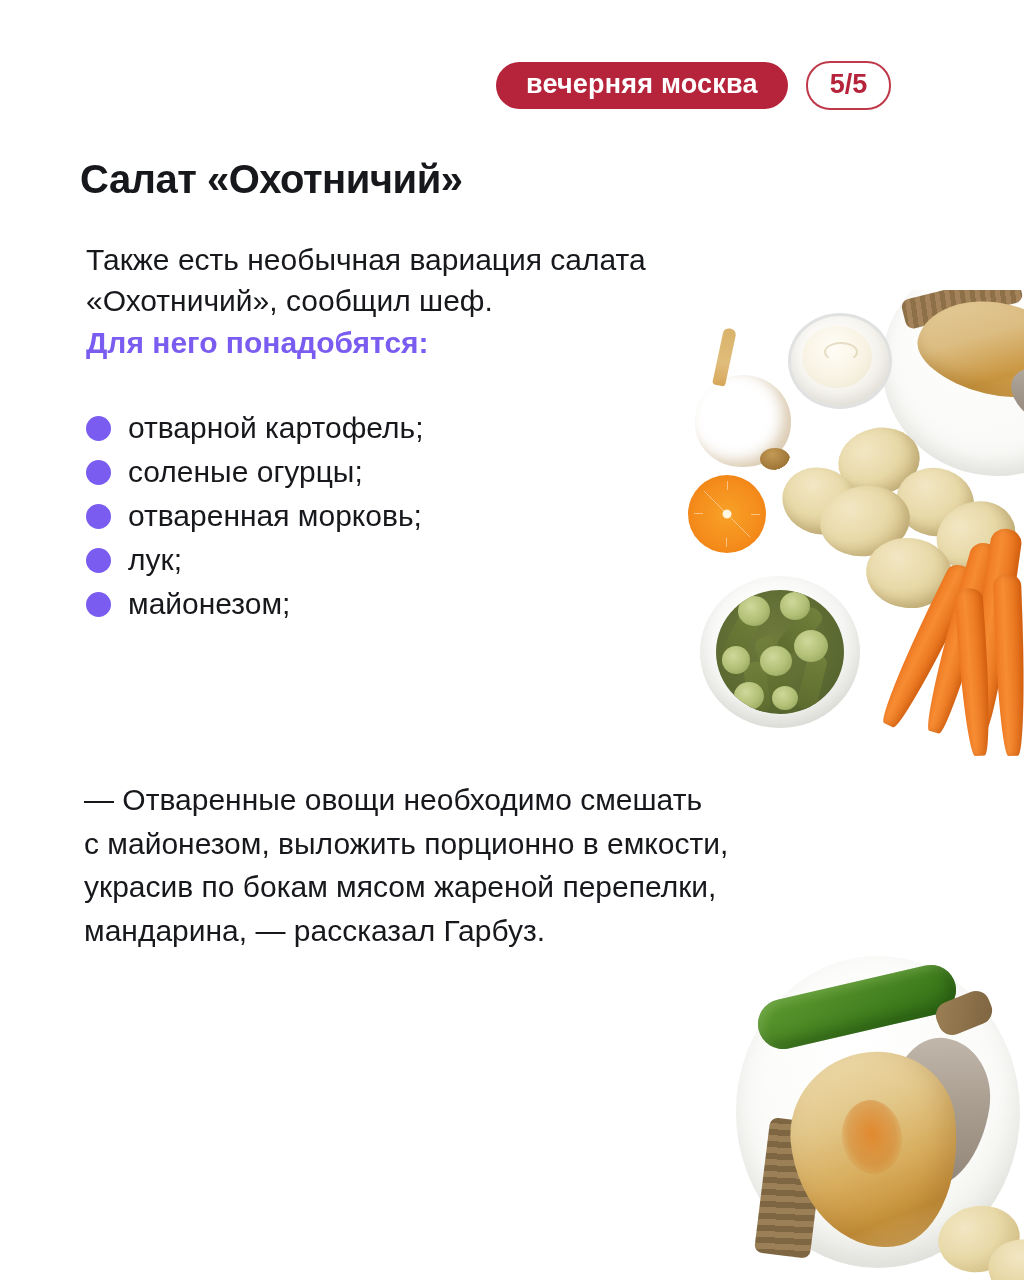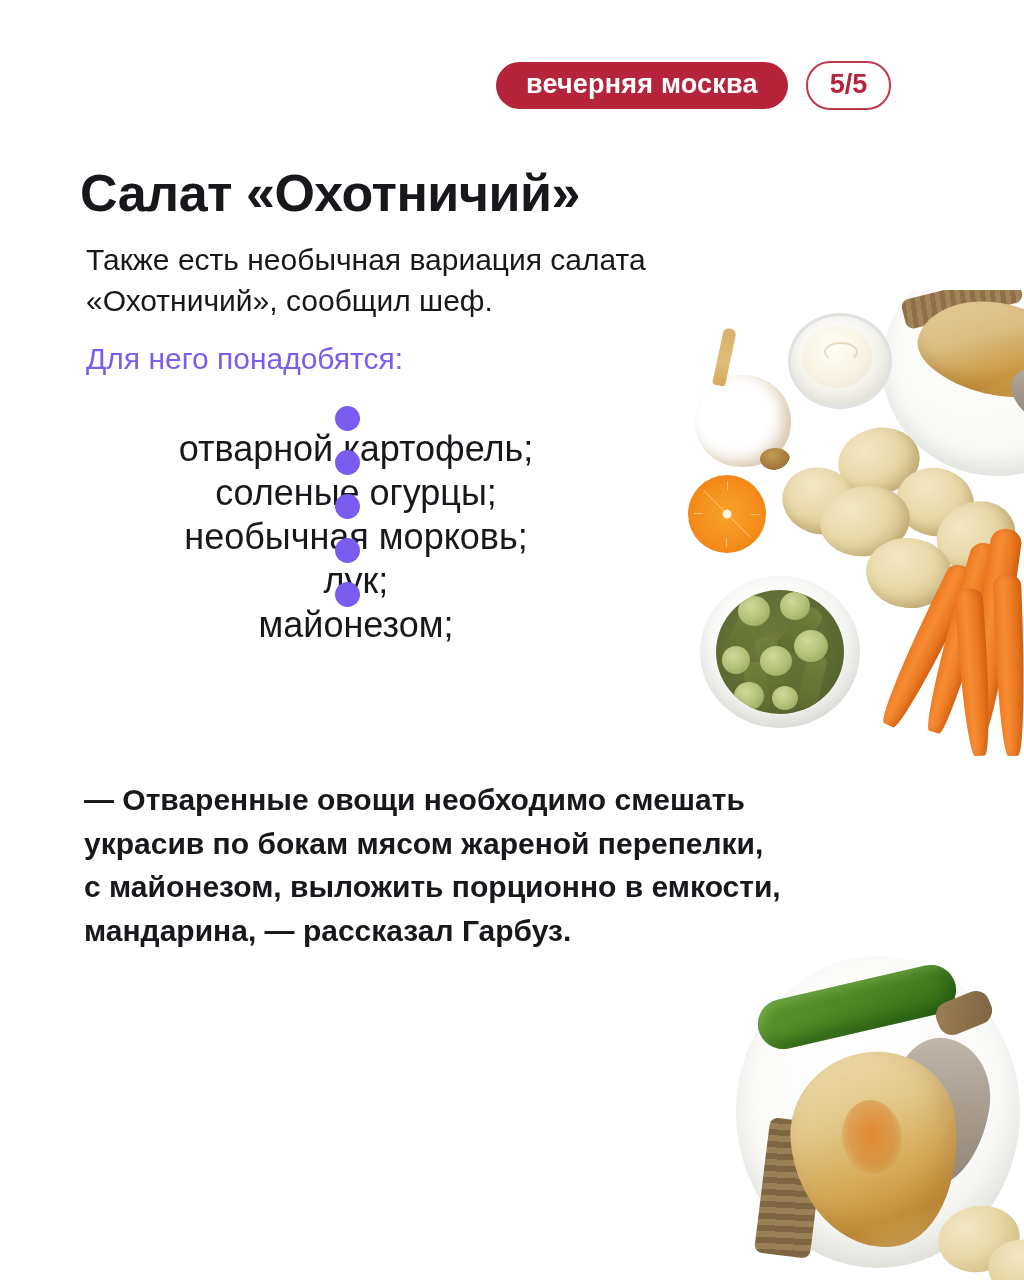--- a/index.html
+++ b/index.html
@@ -54,21 +54,21 @@
     line-height: 1;
     white-space: nowrap;
     background: #ffffff;
   }
 
   
   .title {
     position: absolute;
     top: 131px;
     left: 80px;
-    font-size: 52px;
+    font-size: 40px;
     font-weight: bold;
     color: #16181c;
     letter-spacing: -0.5px;
     line-height: 1.05;
     white-space: nowrap;
   }
 
   
   .intro {
     position: absolute;
@@ -76,63 +76,61 @@
     left: 86px;
     width: 600px;
     font-size: 30px;
     line-height: 1.35;
     color: #16181c;
   }
   .intro-line { display: block; }
   .needs-heading {
     display: block;
     color: #7b5cf0;
-    font-weight: normal;
-    margin-top: 18px;
+    font-weight: bold;
+    margin-top: 2px;
   }
 
   
   .ingredients {
     position: absolute;
     top: 406px;
     left: 86px;
     width: 540px;
     list-style: none;
     margin: 0;
     padding: 0;
   }
   .ingredient-item {
     display: flex;
     align-items: center;
     height: 44px;
-    font-size: 36px;
+    font-size: 30px;
     color: #16181c;
     line-height: 1;
-    flex-direction: column;
   }
   .bullet {
     width: 25px;
     height: 25px;
     border-radius: 50%;
     background: #7b5cf0;
     flex: 0 0 auto;
     margin-right: 17px;
   }
 
   
   .quote {
     position: absolute;
     top: 778px;
     left: 84px;
     width: 860px;
     font-size: 30px;
     line-height: 1.45;
     color: #16181c;
     z-index: 4;
-    font-weight: bold;
   }
   .quote-line { display: block; }
 
   
   .photo-top {
     position: absolute;
     left: 660px;
     top: 290px;
     width: 364px;
     height: 470px;
@@ -386,21 +384,21 @@
     <li class="ingredient-item">
       <span class="bullet"></span>
       <span>отварной картофель;</span>
     </li>
     <li class="ingredient-item">
       <span class="bullet"></span>
       <span>соленые огурцы;</span>
     </li>
     <li class="ingredient-item">
       <span class="bullet"></span>
-      <span>необычная морковь;</span>
+      <span>отваренная морковь;</span>
     </li>
     <li class="ingredient-item">
       <span class="bullet"></span>
       <span>лук;</span>
     </li>
     <li class="ingredient-item">
       <span class="bullet"></span>
       <span>майонезом;</span>
     </li>
   </ul>
@@ -446,22 +444,22 @@
       <div class="pickle-slice" style="left:78px;  top:40px;  width:34px; height:32px;"></div>
       <div class="pickle-slice" style="left:44px;  top:56px;  width:32px; height:30px;"></div>
       <div class="pickle-slice" style="left:6px;   top:56px;  width:28px; height:28px;"></div>
       <div class="pickle-slice" style="left:18px;  top:92px;  width:30px; height:28px;"></div>
       <div class="pickle-slice" style="left:56px;  top:96px;  width:26px; height:24px;"></div>
     </div>
   </div>
 
   <div class="quote">
     <span class="quote-line">— Отваренные овощи необходимо смешать</span>
+    <span class="quote-line">с майонезом, выложить порционно в емкости,</span>
     <span class="quote-line">украсив по бокам мясом жареной перепелки,</span>
-    <span class="quote-line">с майонезом, выложить порционно в емкости,</span>
     <span class="quote-line">мандарина, — рассказал Гарбуз.</span>
   </div>
 
   <div class="photo-bottom">
     <div class="obj plate-bottom"></div>
     <div class="obj cucumber"></div>
     <div class="obj quail-bottom-leg"></div>
     <div class="obj quail-bottom-wing"></div>
     <div class="obj quail-bottom-bones"></div>
     <div class="obj quail-bottom"></div>

